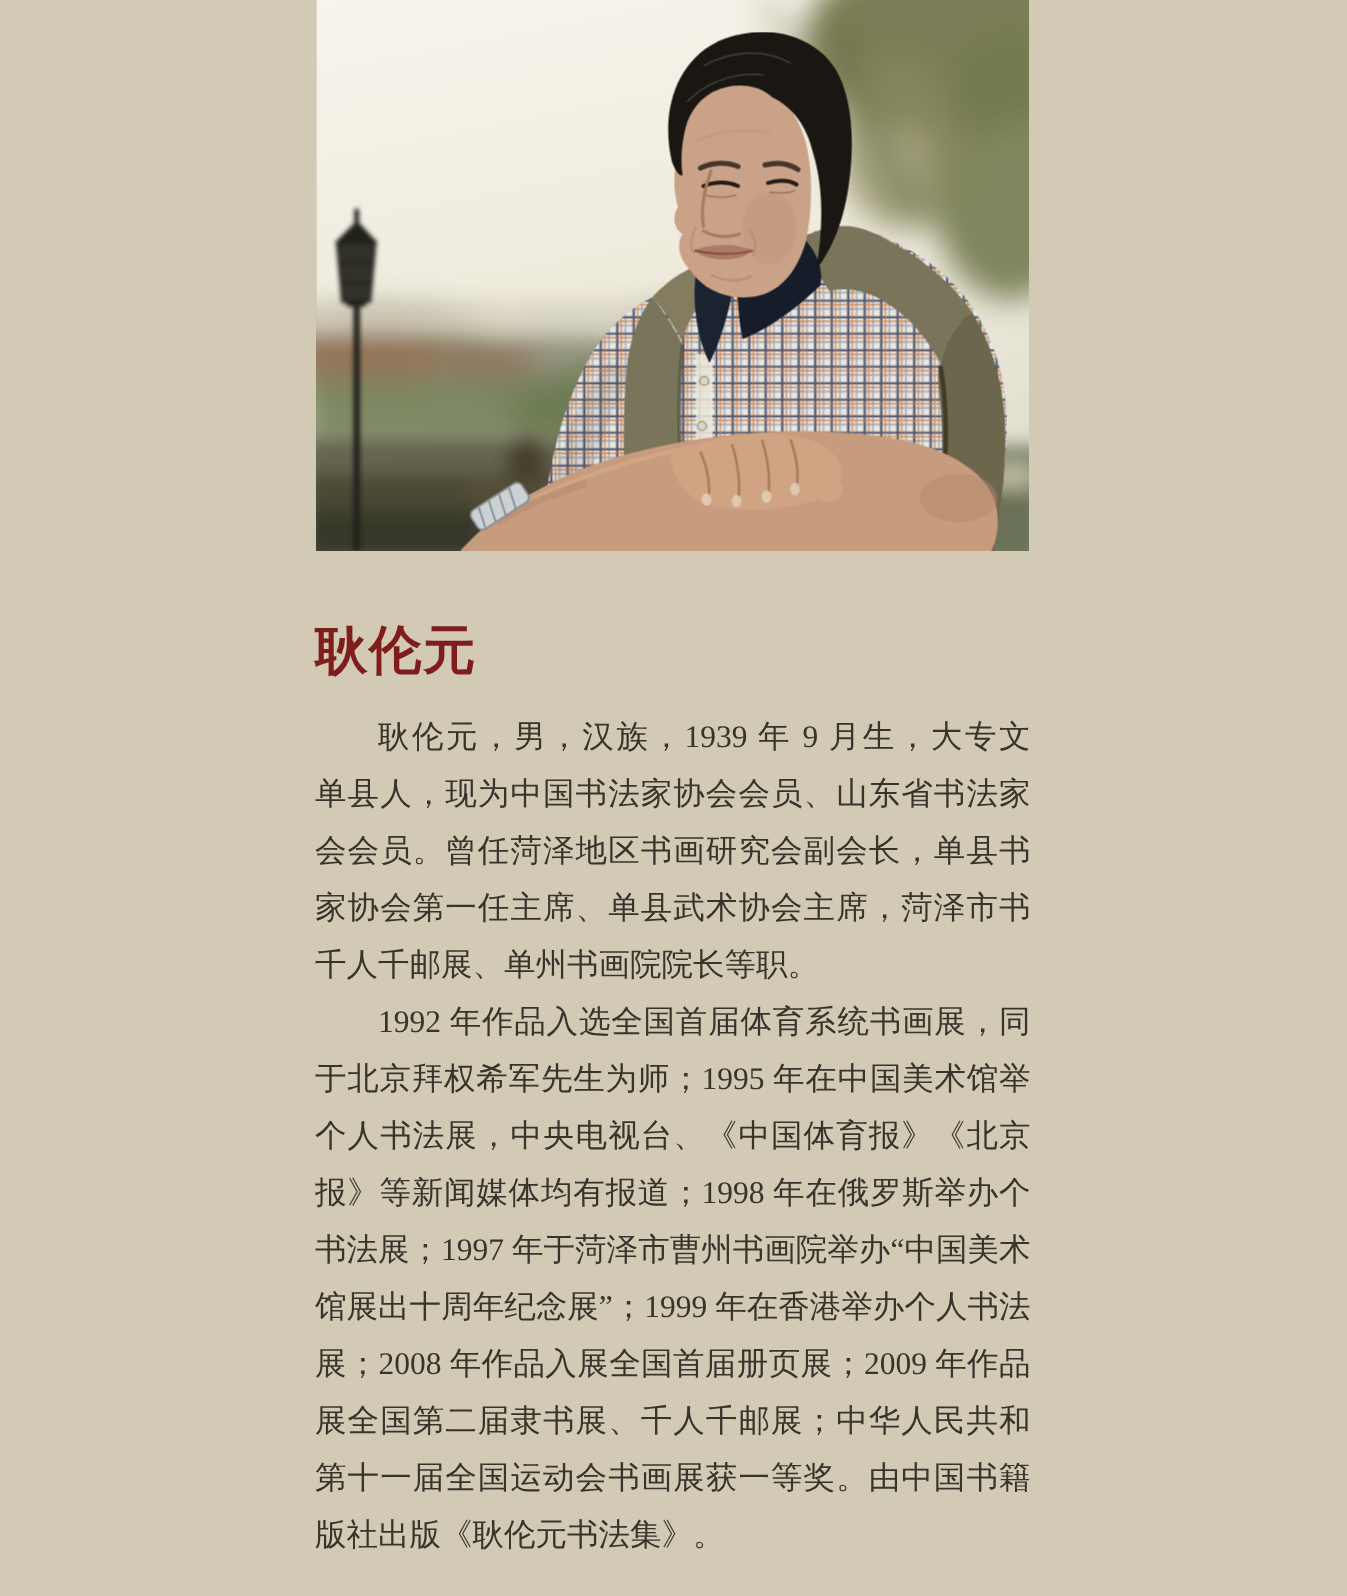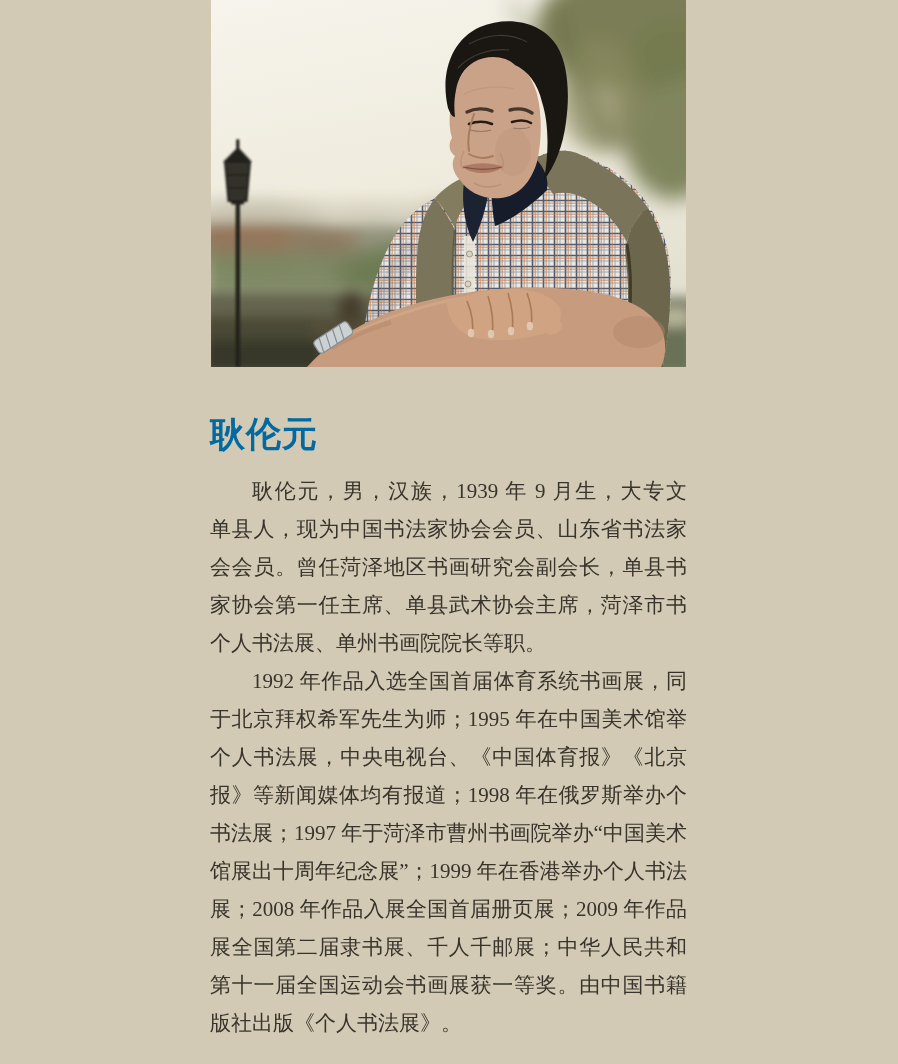--- a/index.html
+++ b/index.html
@@ -21,21 +21,21 @@
   .photo svg { display: block; width: 475px; height: 367px; }
   .title {
     position: absolute;
     left: 210px;
     top: 412px;
     margin: 0;
     font-family: "DejaVu Sans", "Liberation Sans", sans-serif;
     font-size: 35px;
     line-height: 44px;
     font-weight: 600;
-    color: #0369a1;
+    color: #7f1d1d;
     letter-spacing: 1px;
   }
   .bio {
     position: absolute;
     left: 210px;
     top: 472px;
     width: 477px;
     color: #38342b;
   }
   .bio .line {
@@ -183,26 +183,26 @@
     </svg>
   </div>
 
   <h1 class="title">耿伦元</h1>
 
   <div class="bio">
     <p class="line indent">耿伦元，男，汉族，1939 年 9 月生，大专文化，</p>
     <p class="line">单县人，现为中国书法家协会会员、山东省书法家协</p>
     <p class="line">会会员。曾任菏泽地区书画研究会副会长，单县书法</p>
     <p class="line">家协会第一任主席、单县武术协会主席，菏泽市书法</p>
-    <p class="line end">个人书法展、单州书画院院长等职。</p>
+    <p class="line end">千人千邮展、单州书画院院长等职。</p>
     <p class="line indent">1992 年作品入选全国首届体育系统书画展，同年</p>
     <p class="line">于北京拜权希军先生为师；1995 年在中国美术馆举办</p>
     <p class="line">个人书法展，中央电视台、《中国体育报》《北京晚</p>
     <p class="line">报》等新闻媒体均有报道；1998 年在俄罗斯举办个人</p>
     <p class="line">书法展；1997 年于菏泽市曹州书画院举办“中国美术</p>
     <p class="line">馆展出十周年纪念展”；1999 年在香港举办个人书法</p>
     <p class="line">展；2008 年作品入展全国首届册页展；2009 年作品入</p>
     <p class="line">展全国第二届隶书展、千人千邮展；中华人民共和国</p>
     <p class="line">第十一届全国运动会书画展获一等奖。由中国书籍出</p>
-    <p class="line end">版社出版《个人书法展》。</p>
+    <p class="line end">版社出版《耿伦元书法集》。</p>
   </div>
 
 </div>
 
 </body></html>

